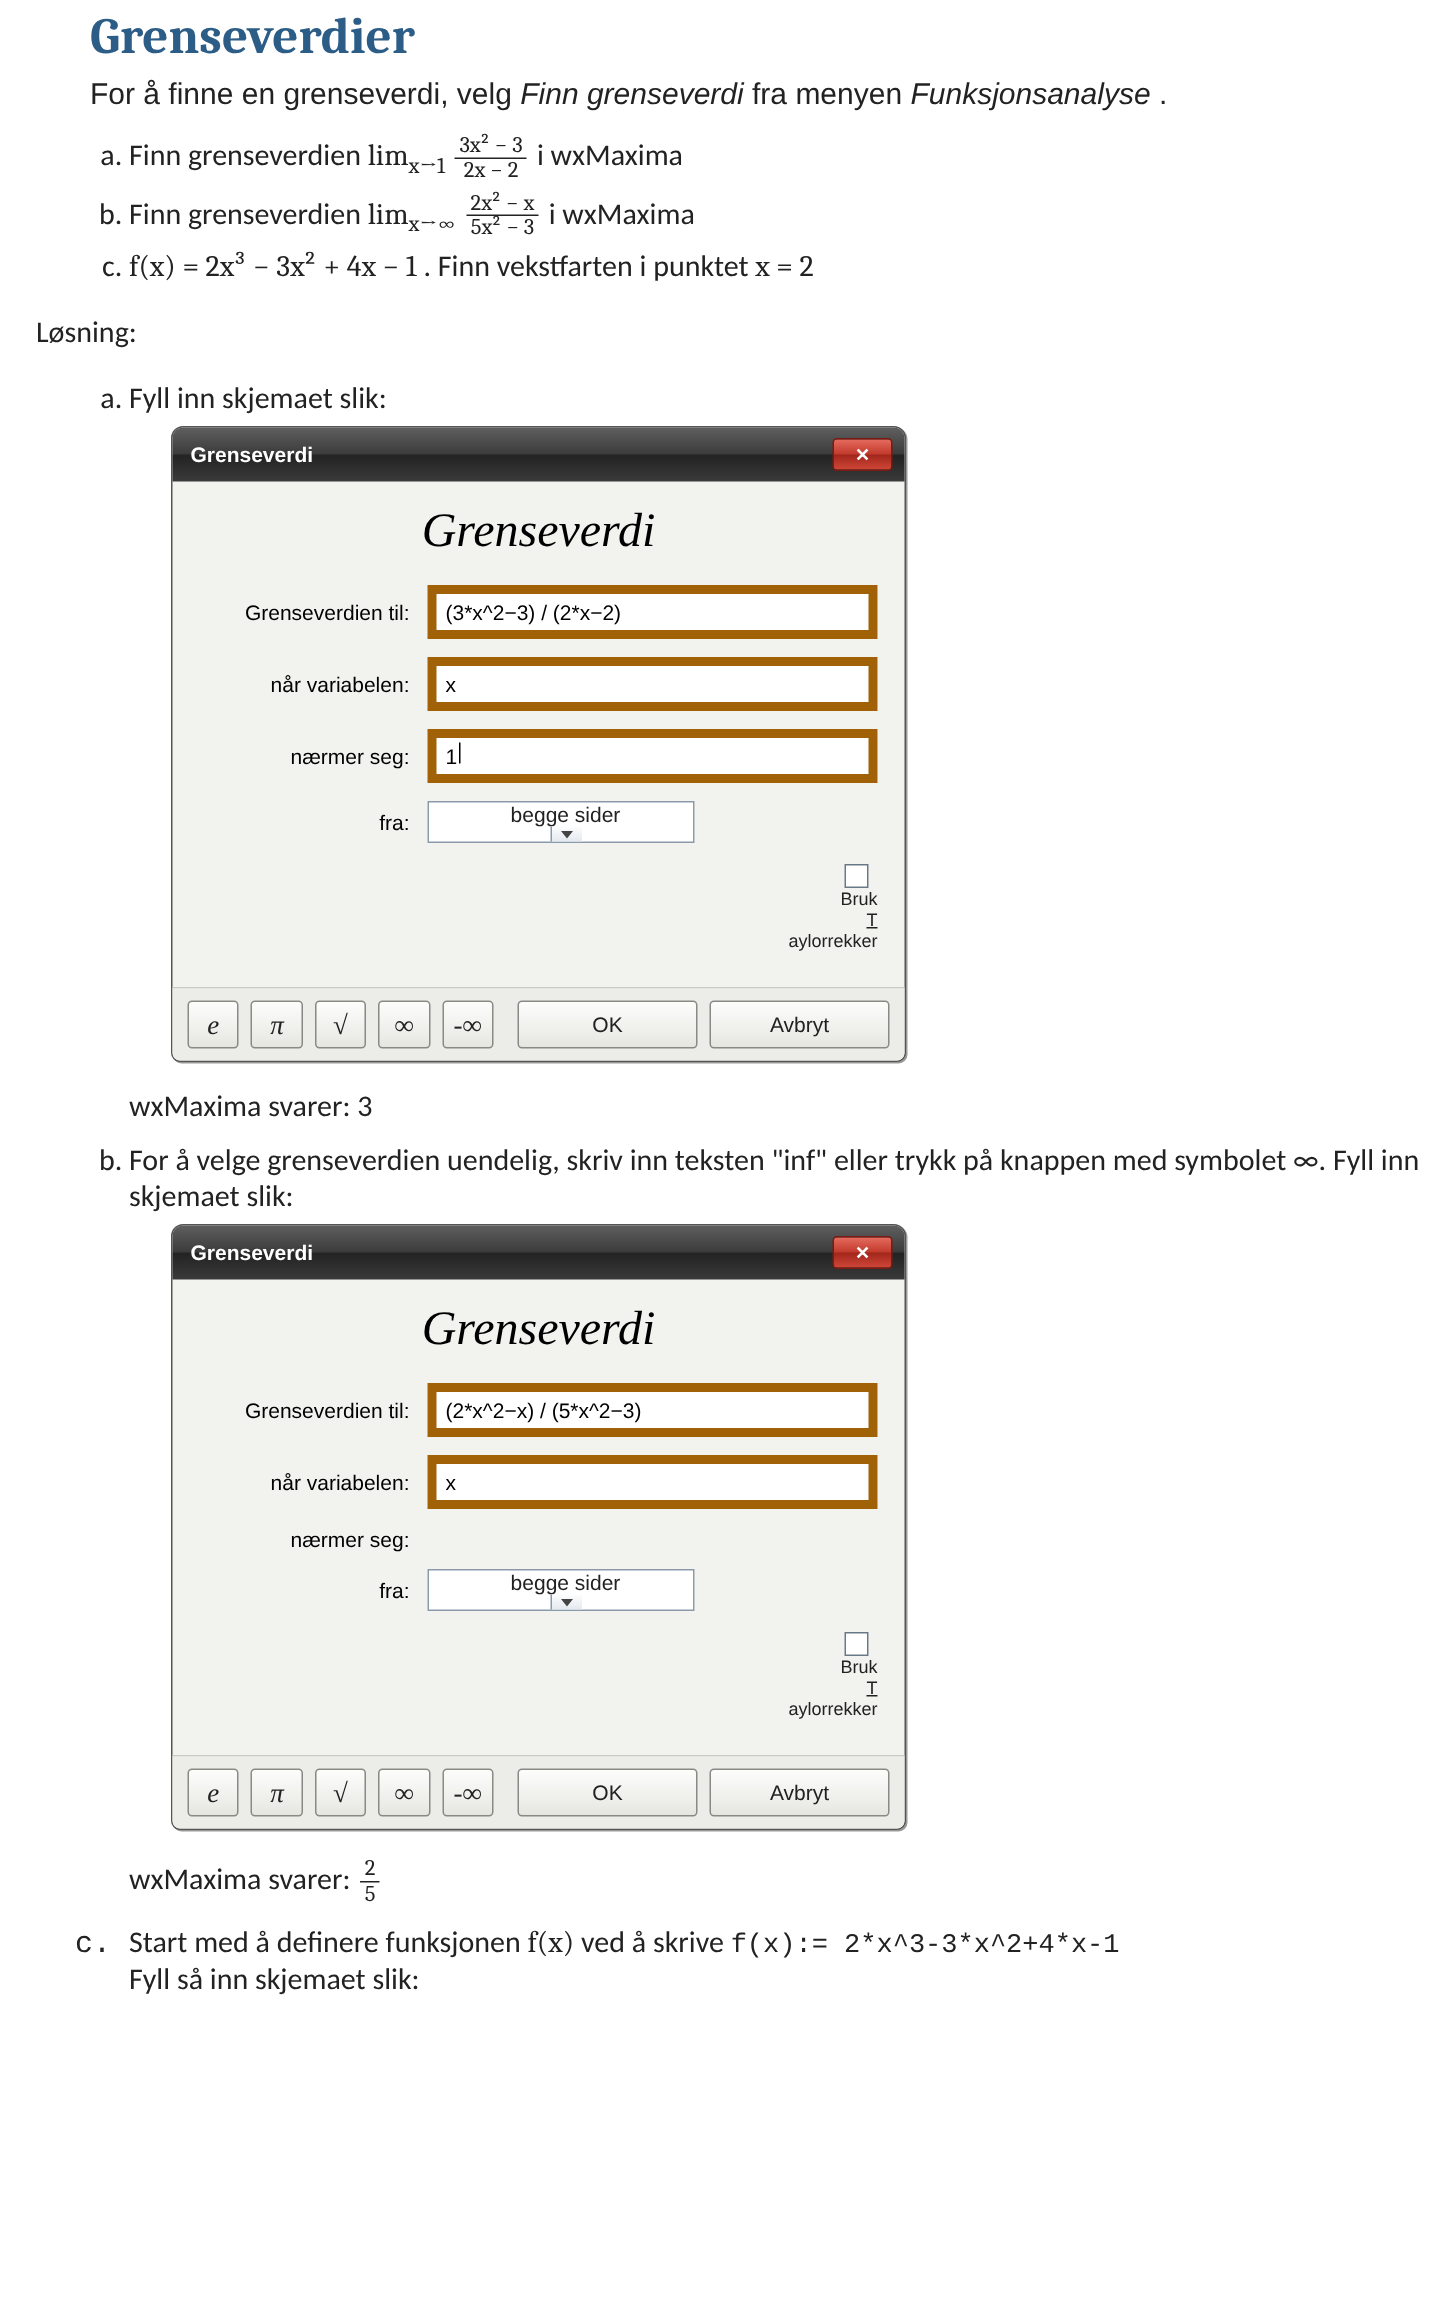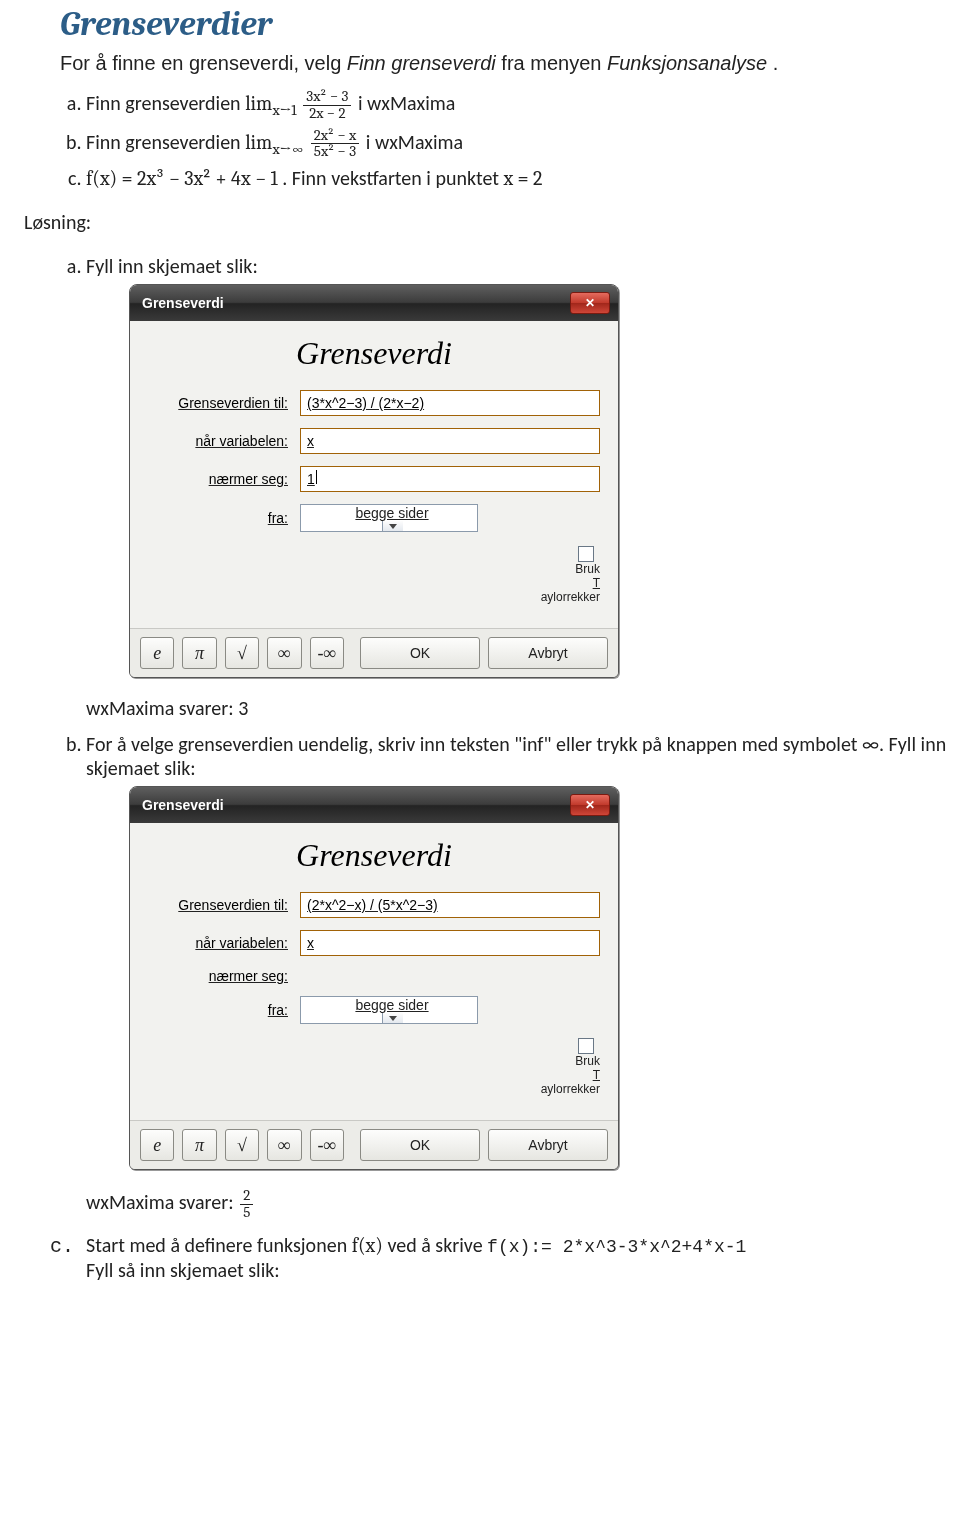--- a/index.html
+++ b/index.html
@@ -11,21 +11,20 @@
     width: 960px;
     box-sizing: border-box;
     background: #fff;
   }
   h1.page-title {
     font-family: Cambria, Georgia, serif;
     color: #2c5d87;
     font-size: 34px;
     font-weight: bold;
     margin: 4px 0 8px 0;
-    font-style: italic;
   }
   .instr {
     font-family: Liberation Sans, sans-serif;
     font-size: 20px;
     margin: 6px 0 14px 0;
   }
   em, .it { font-style: italic; }
   ol.alpha {
     list-style-type: lower-alpha;
     padding-left: 26px;
@@ -53,21 +52,21 @@
     padding: 0 3px;
   }
   .subsc { font-size: 0.75em; vertical-align: sub; }
 
   
   .dialog {
     width: 488px;
     border: 1px solid #555;
     border-radius: 8px 8px 6px 6px;
     box-shadow: 1px 1px 0 #999;
-    margin: 6px 0 8px 43px;
+    margin: 6px 0 8px 28px;
     font-family: Tahoma, "Segoe UI", sans-serif;
     font-size: 14px;
     background: #f2f2ef;
   }
   .dlg-titlebar {
     background: linear-gradient(#5f5f5f, #3c3c3c 48%, #232323 52%, #3a3a3a);
     color: #fff;
     padding: 7px 8px 7px 12px;
     border-radius: 7px 7px 0 0;
     display: flex;
@@ -96,33 +95,32 @@
     font-style: italic;
     font-size: 32px;
     text-align: center;
     margin: 4px 0 18px 0;
     color: #000;
   }
   .form-row {
     display: flex;
     align-items: center;
     margin: 12px 0;
-    text-decoration: underline;
   }
   .form-label {
     width: 140px;
     text-align: right;
     padding-right: 12px;
     font-size: 14px;
     color: #000;
   }
   .form-input {
     flex: 1;
     height: 24px;
-    border: 1px solid #a16207;
+    border: 6px solid #a16207;
     background: #fff;
     padding: 0 6px;
     font-family: Tahoma, sans-serif;
     font-size: 14px;
     line-height: 24px;
     color: #000;
   }
   .combo {
     width: 170px;
     height: 26px;

